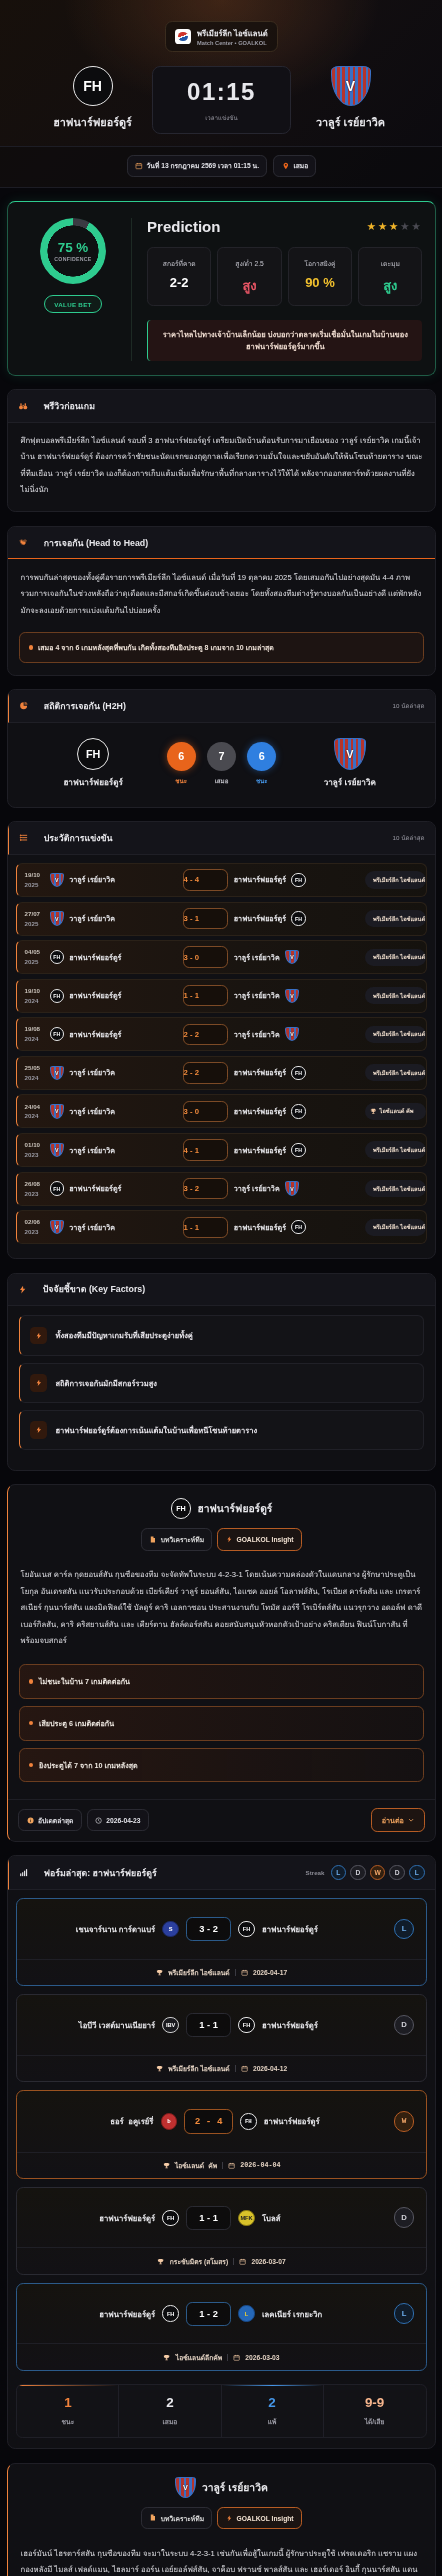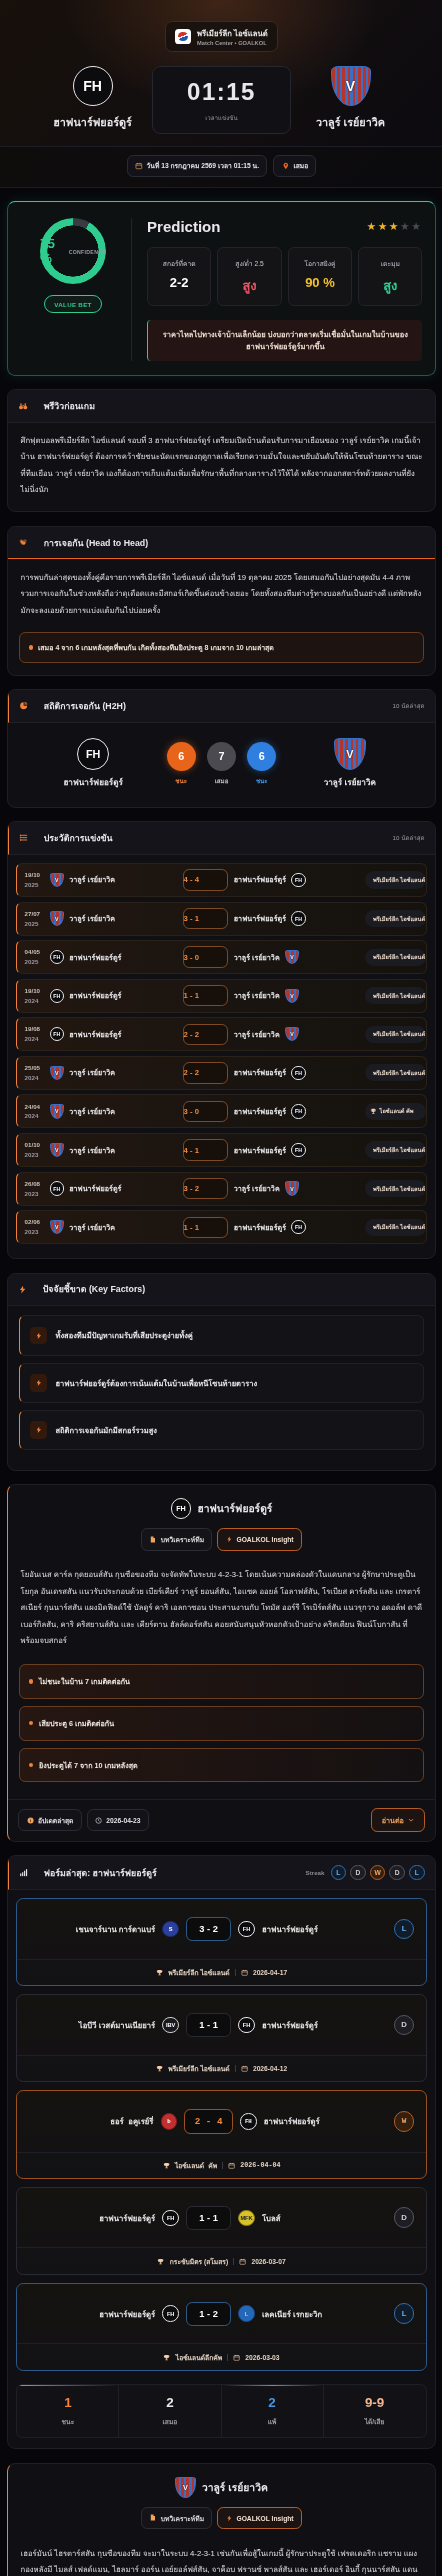--- a/index.html
+++ b/index.html
@@ -39,21 +39,21 @@
   
   .pred{margin:13.4px 7.2px;border:0.5px solid #1f5c46;border-top:1.5px solid #2ecc8f;border-radius:8.2px;
     background:#0e1112;box-shadow:0 0 11.3px rgba(46,204,143,.12);display:flex;padding:15.5px 12.4px 13.4px;gap:10.3px;}
   .pred-left{width:111px;display:flex;flex-direction:column;align-items:center;gap:11.3px;border-right:0.5px solid #1d2a24;padding-right:5.2px;}
   .donut{position:relative;width:66px;height:66px;}
   .donut .ring{position:absolute;inset:0;border-radius:50%;
     background:conic-gradient(#3a3a42 6deg 30deg,#2ecc8f 30deg 366deg);
     -webkit-mask:radial-gradient(closest-side,transparent 77%,#000 78%);
             mask:radial-gradient(closest-side,transparent 77%,#000 78%);
     filter:drop-shadow(0 0 3.1px rgba(46,204,143,.7));}
-  .donut .in{position:absolute;inset:0;display:flex;flex-direction:row;align-items:center;justify-content:center;}
+  .donut .in{position:absolute;inset:0;display:flex;flex-direction:column;align-items:center;justify-content:center;}
   .donut .v{color:#2ecc8f;font-size:13.4px;font-weight:800;}
   .donut .l{color:#9a9aa4;font-size:5.2px;font-weight:bold;letter-spacing:0.3px;margin-top:1.5px;}
   .valuebet{border:0.5px solid #2ecc8f;color:#2ecc8f;font-size:6.2px;font-weight:800;border-radius:515px;padding:4.6px 9.3px;letter-spacing:0.3px;background:rgba(46,204,143,.06);}
   .pred-right{flex:1;padding-left:5.2px;}
   .pred-top{display:flex;align-items:center;justify-content:space-between;}
   .pred-title{font-size:15px;font-weight:800;}
   .stars{font-size:10.8px;letter-spacing:1.5px;}
   .stars .f{color:#f0b429;} .stars .e{color:#4a4a52;}
   .stat-row{display:flex;gap:6.2px;margin-top:12.4px;}
   .stat-box{flex:1;background:#141417;border:0.5px solid #232329;border-radius:6.2px;padding:9.3px 4.1px;text-align:center;}
@@ -535,29 +535,29 @@
           </svg>
         </div>
         <div class="tx">ทั้งสองทีมมีปัญหาเกมรับที่เสียประตูง่ายทั้งคู่</div>
       </div>
       <div class="kf-item">
         <div class="kf-ico">
           <svg width="7.7" height="7.7" viewBox="0 0 24 24" fill="#f0823c">
             <path d="M13 2L5 13h5l-1.5 9L19 10h-5.5L13 2z"></path>
           </svg>
         </div>
-        <div class="tx">ฮาฟนาร์ฟยอร์ดูร์ต้องการเน้นแต้มในบ้านเพื่อหนีโซนท้ายตาราง</div>
+        <div class="tx">สถิติการเจอกันมักมีสกอร์รวมสูง</div>
       </div>
       <div class="kf-item">
         <div class="kf-ico">
           <svg width="7.7" height="7.7" viewBox="0 0 24 24" fill="#f0823c">
             <path d="M13 2L5 13h5l-1.5 9L19 10h-5.5L13 2z"></path>
           </svg>
         </div>
-        <div class="tx">สถิติการเจอกันมักมีสกอร์รวมสูง</div>
+        <div class="tx">ฮาฟนาร์ฟยอร์ดูร์ต้องการเน้นแต้มในบ้านเพื่อหนีโซนท้ายตาราง</div>
       </div>
     </div>
 </div>
 
 <div class="card analysis">
   <div class="an-head">
     <div class="an-title">
       <div class="logo" style="height: 20.6px; width: 20.6px; background: rgb(12, 12, 14); color: rgb(255, 255, 255); border-color: rgb(232, 232, 232); font-size: 7.2px;">FH</div>
       <span>ฮาฟนาร์ฟยอร์ดูร์</span>
     </div>

